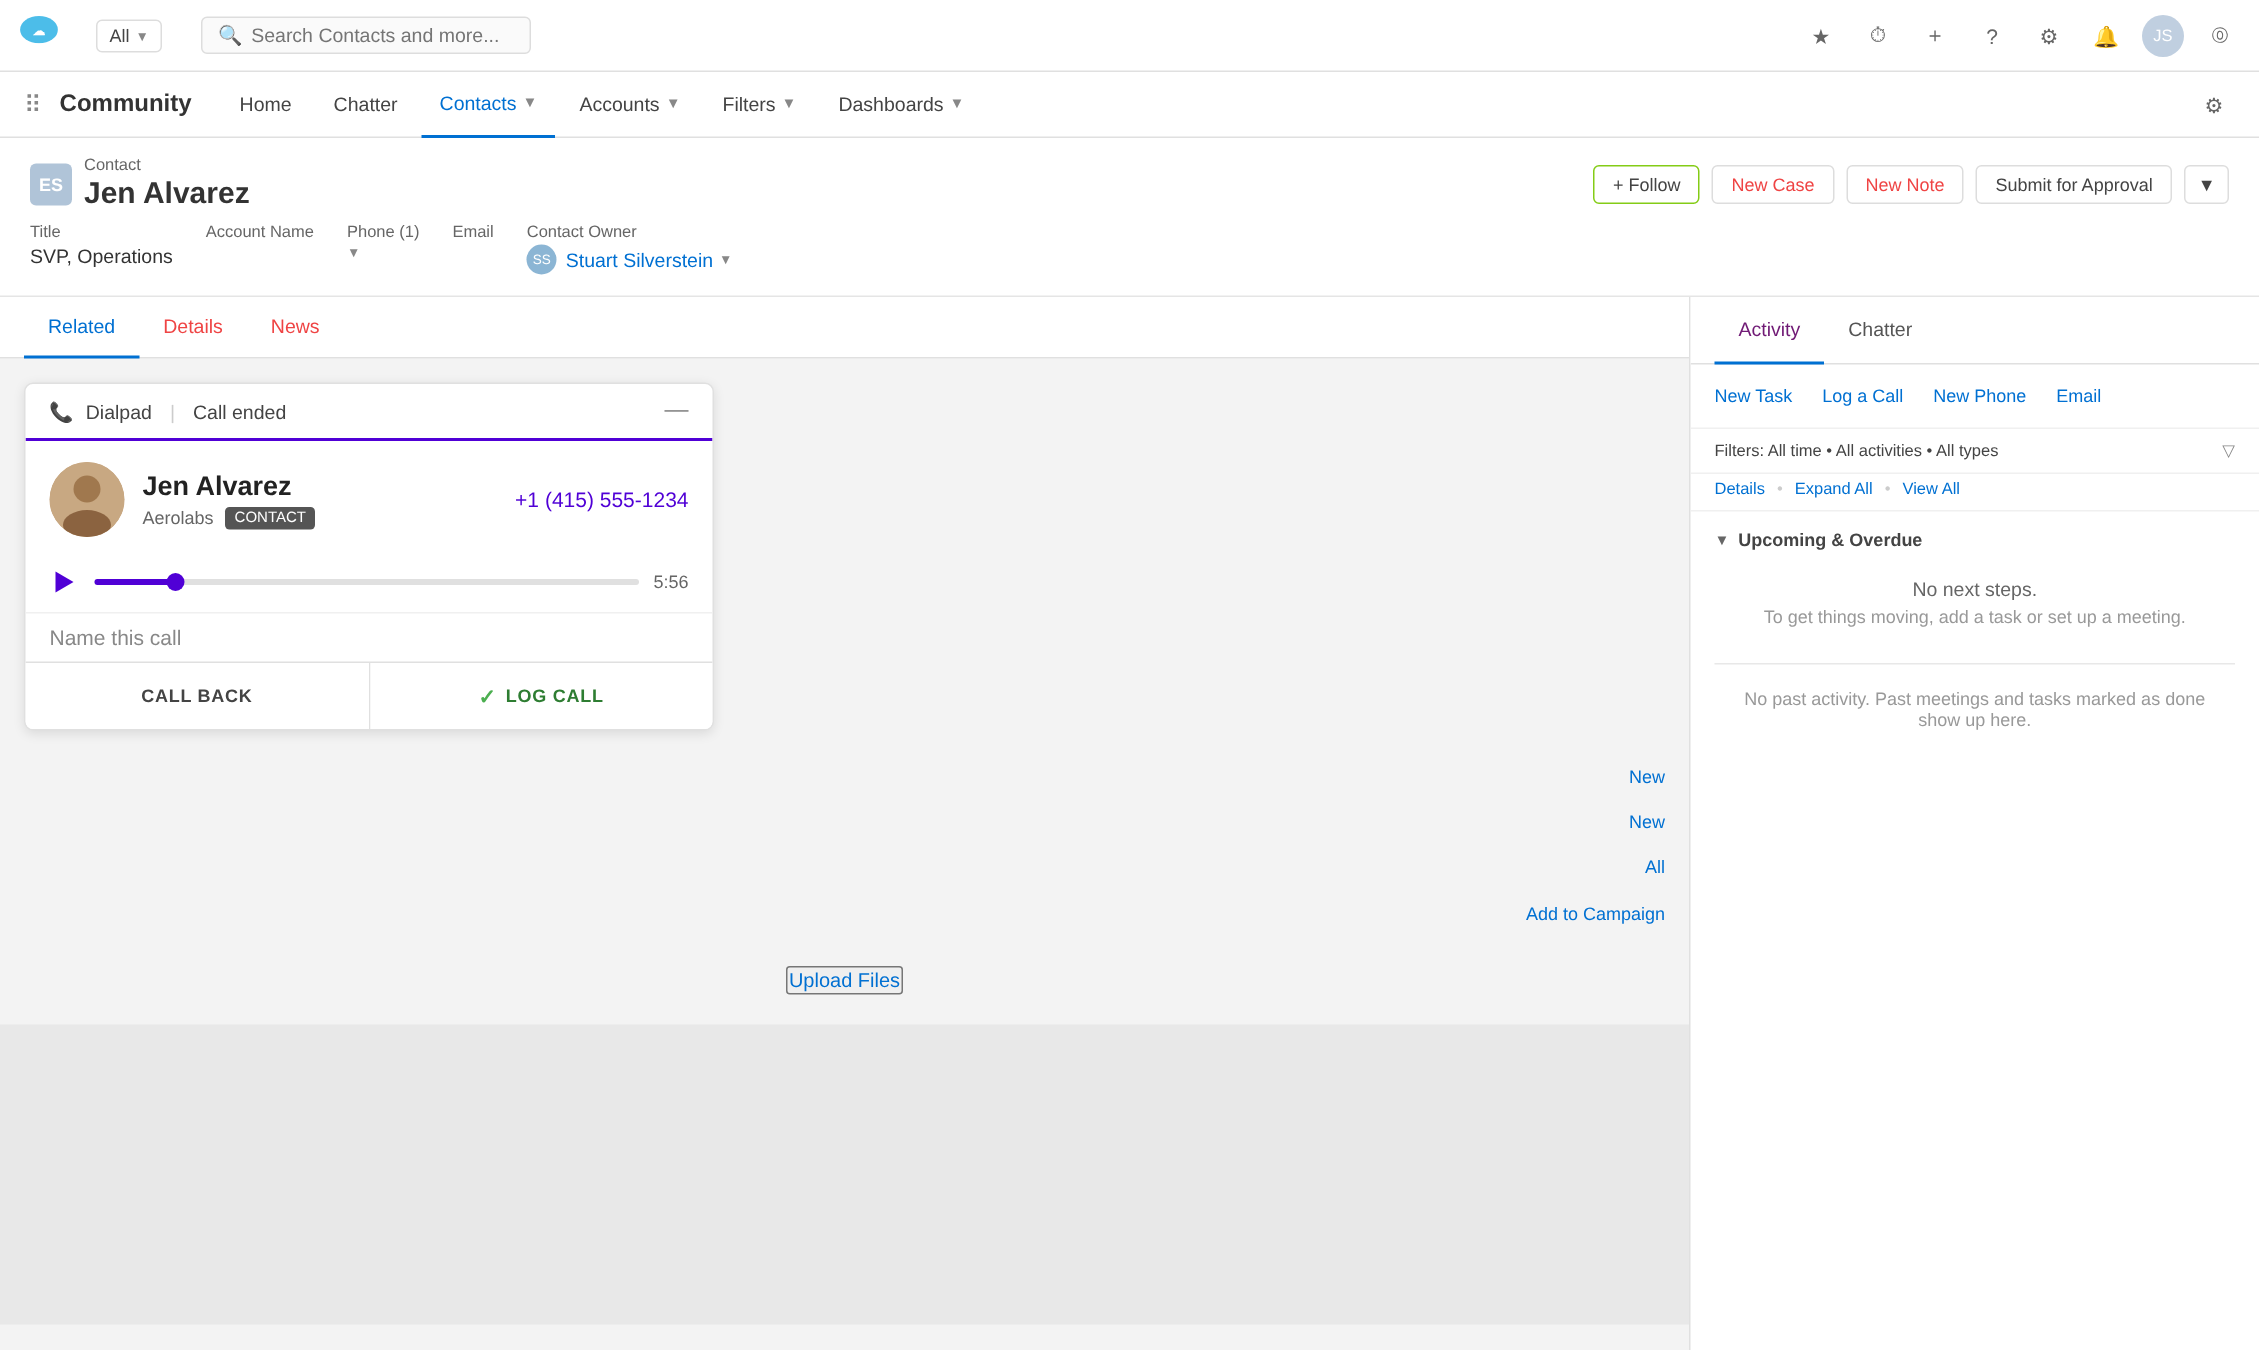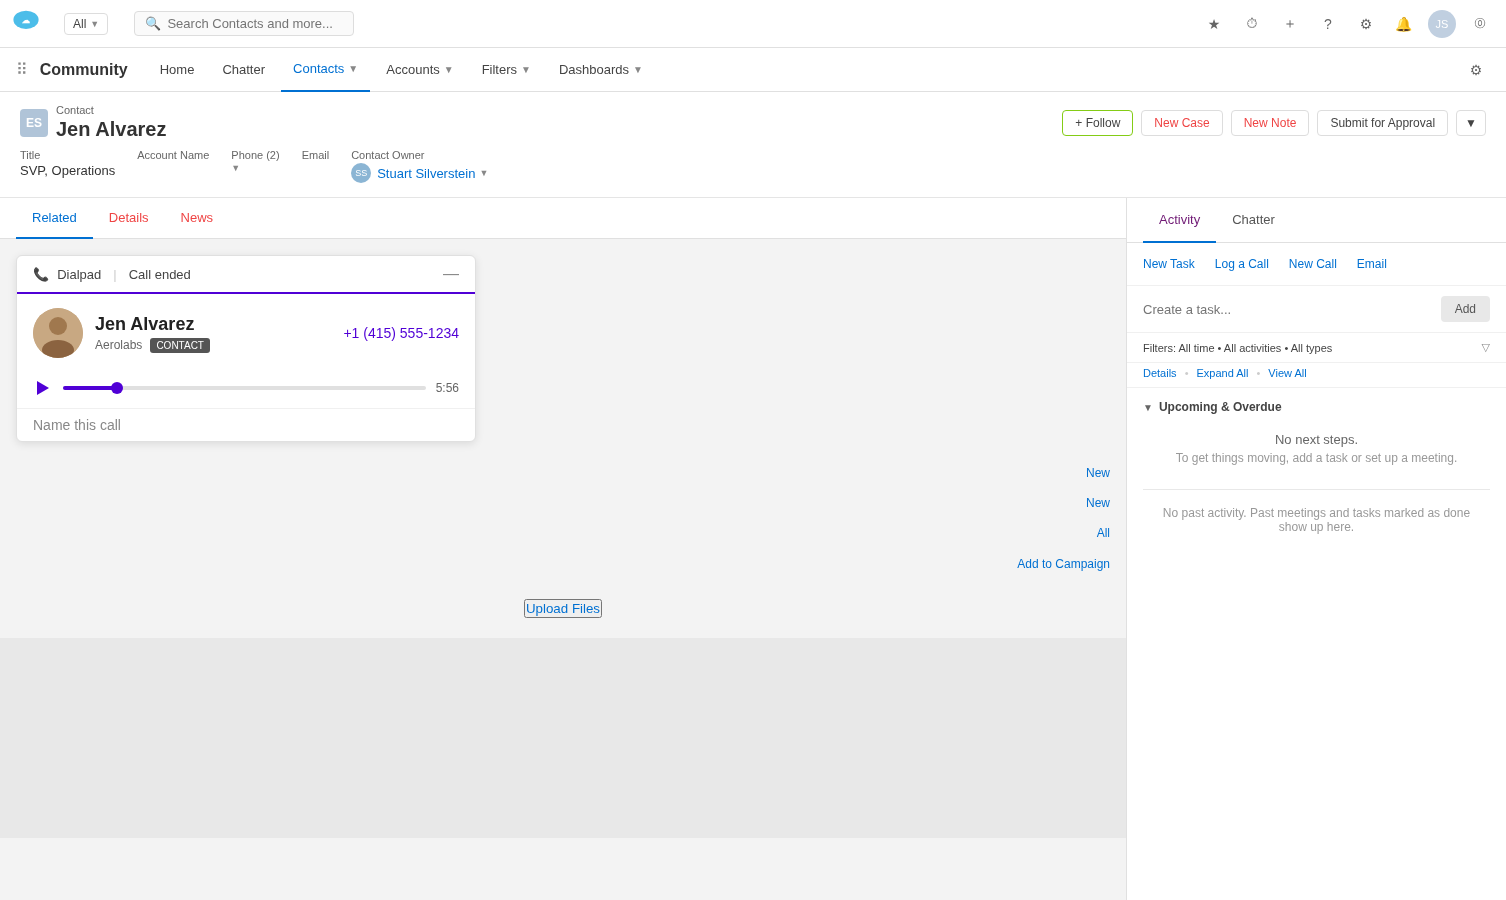--- a/index.html
+++ b/index.html
@@ -702,21 +702,21 @@
   <div class="record-fields">
     <div class="field-group">
       <label>Title</label>
       <div class="value">SVP, Operations</div>
     </div>
     <div class="field-group">
       <label>Account Name</label>
       <div class="value"></div>
     </div>
     <div class="field-group">
-      <label>Phone (2)</label>
+      <label>Phone (1)</label>
       <div class="value" style="display:flex;align-items:center;gap:4px;">
         <span style="font-size:9px;color:#888;">▼</span>
       </div>
     </div>
     <div class="field-group">
       <label>Email</label>
       <div class="value"></div>
     </div>
     <div class="field-group">
       <label>Contact Owner</label>
@@ -787,20 +787,27 @@
           <div class="progress-dot"></div>
         </div>
         <span class="audio-time">5:56</span>
       </div>
 
       <div class="call-section">
         <span>Name this call</span>
       </div>
 
 
+      <div class="dialpad-footer-fixed">
+        <button class="footer-btn callback">CALL BACK</button>
+        <button class="footer-btn log-call">
+          <span class="checkmark">✓</span>
+          <span>LOG CALL</span>
+        </button>
+      </div>
     </div>
 
     <div style="padding: 0 16px;">
       <div style="display:flex;justify-content:flex-end;padding:8px 0;">
         <button class="btn-new">New</button>
       </div>
       <div style="display:flex;justify-content:flex-end;padding:8px 0;">
         <button class="btn-new">New</button>
       </div>
       <div style="display:flex;justify-content:flex-end;padding:8px 0;">
@@ -828,31 +835,27 @@
     </div>
 
     <div class="activity-actions">
       <button class="activity-action-btn">
         <span>New Task</span>
       </button>
       <button class="activity-action-btn">
         <span>Log a Call</span>
       </button>
       <button class="activity-action-btn">
-        <span>New Call</span>
+        <span>New Phone</span>
       </button>
       <button class="activity-action-btn">
         <span>Email</span>
       </button>
     </div>
 
-    <div class="task-create-row">
-      <input class="task-input" type="text" placeholder="Create a task..." style="">
-      <button class="add-btn">Add</button>
-    </div>
 
     <div class="filters-row">
       <span class="filters-text">Filters: All time • All activities • All types</span>
       <span class="filter-icon">▽</span>
     </div>
 
     <div class="expand-row">
       <span class="expand-link">Details</span>
       <span class="expand-sep">•</span>
       <span class="expand-link">Expand All</span>

